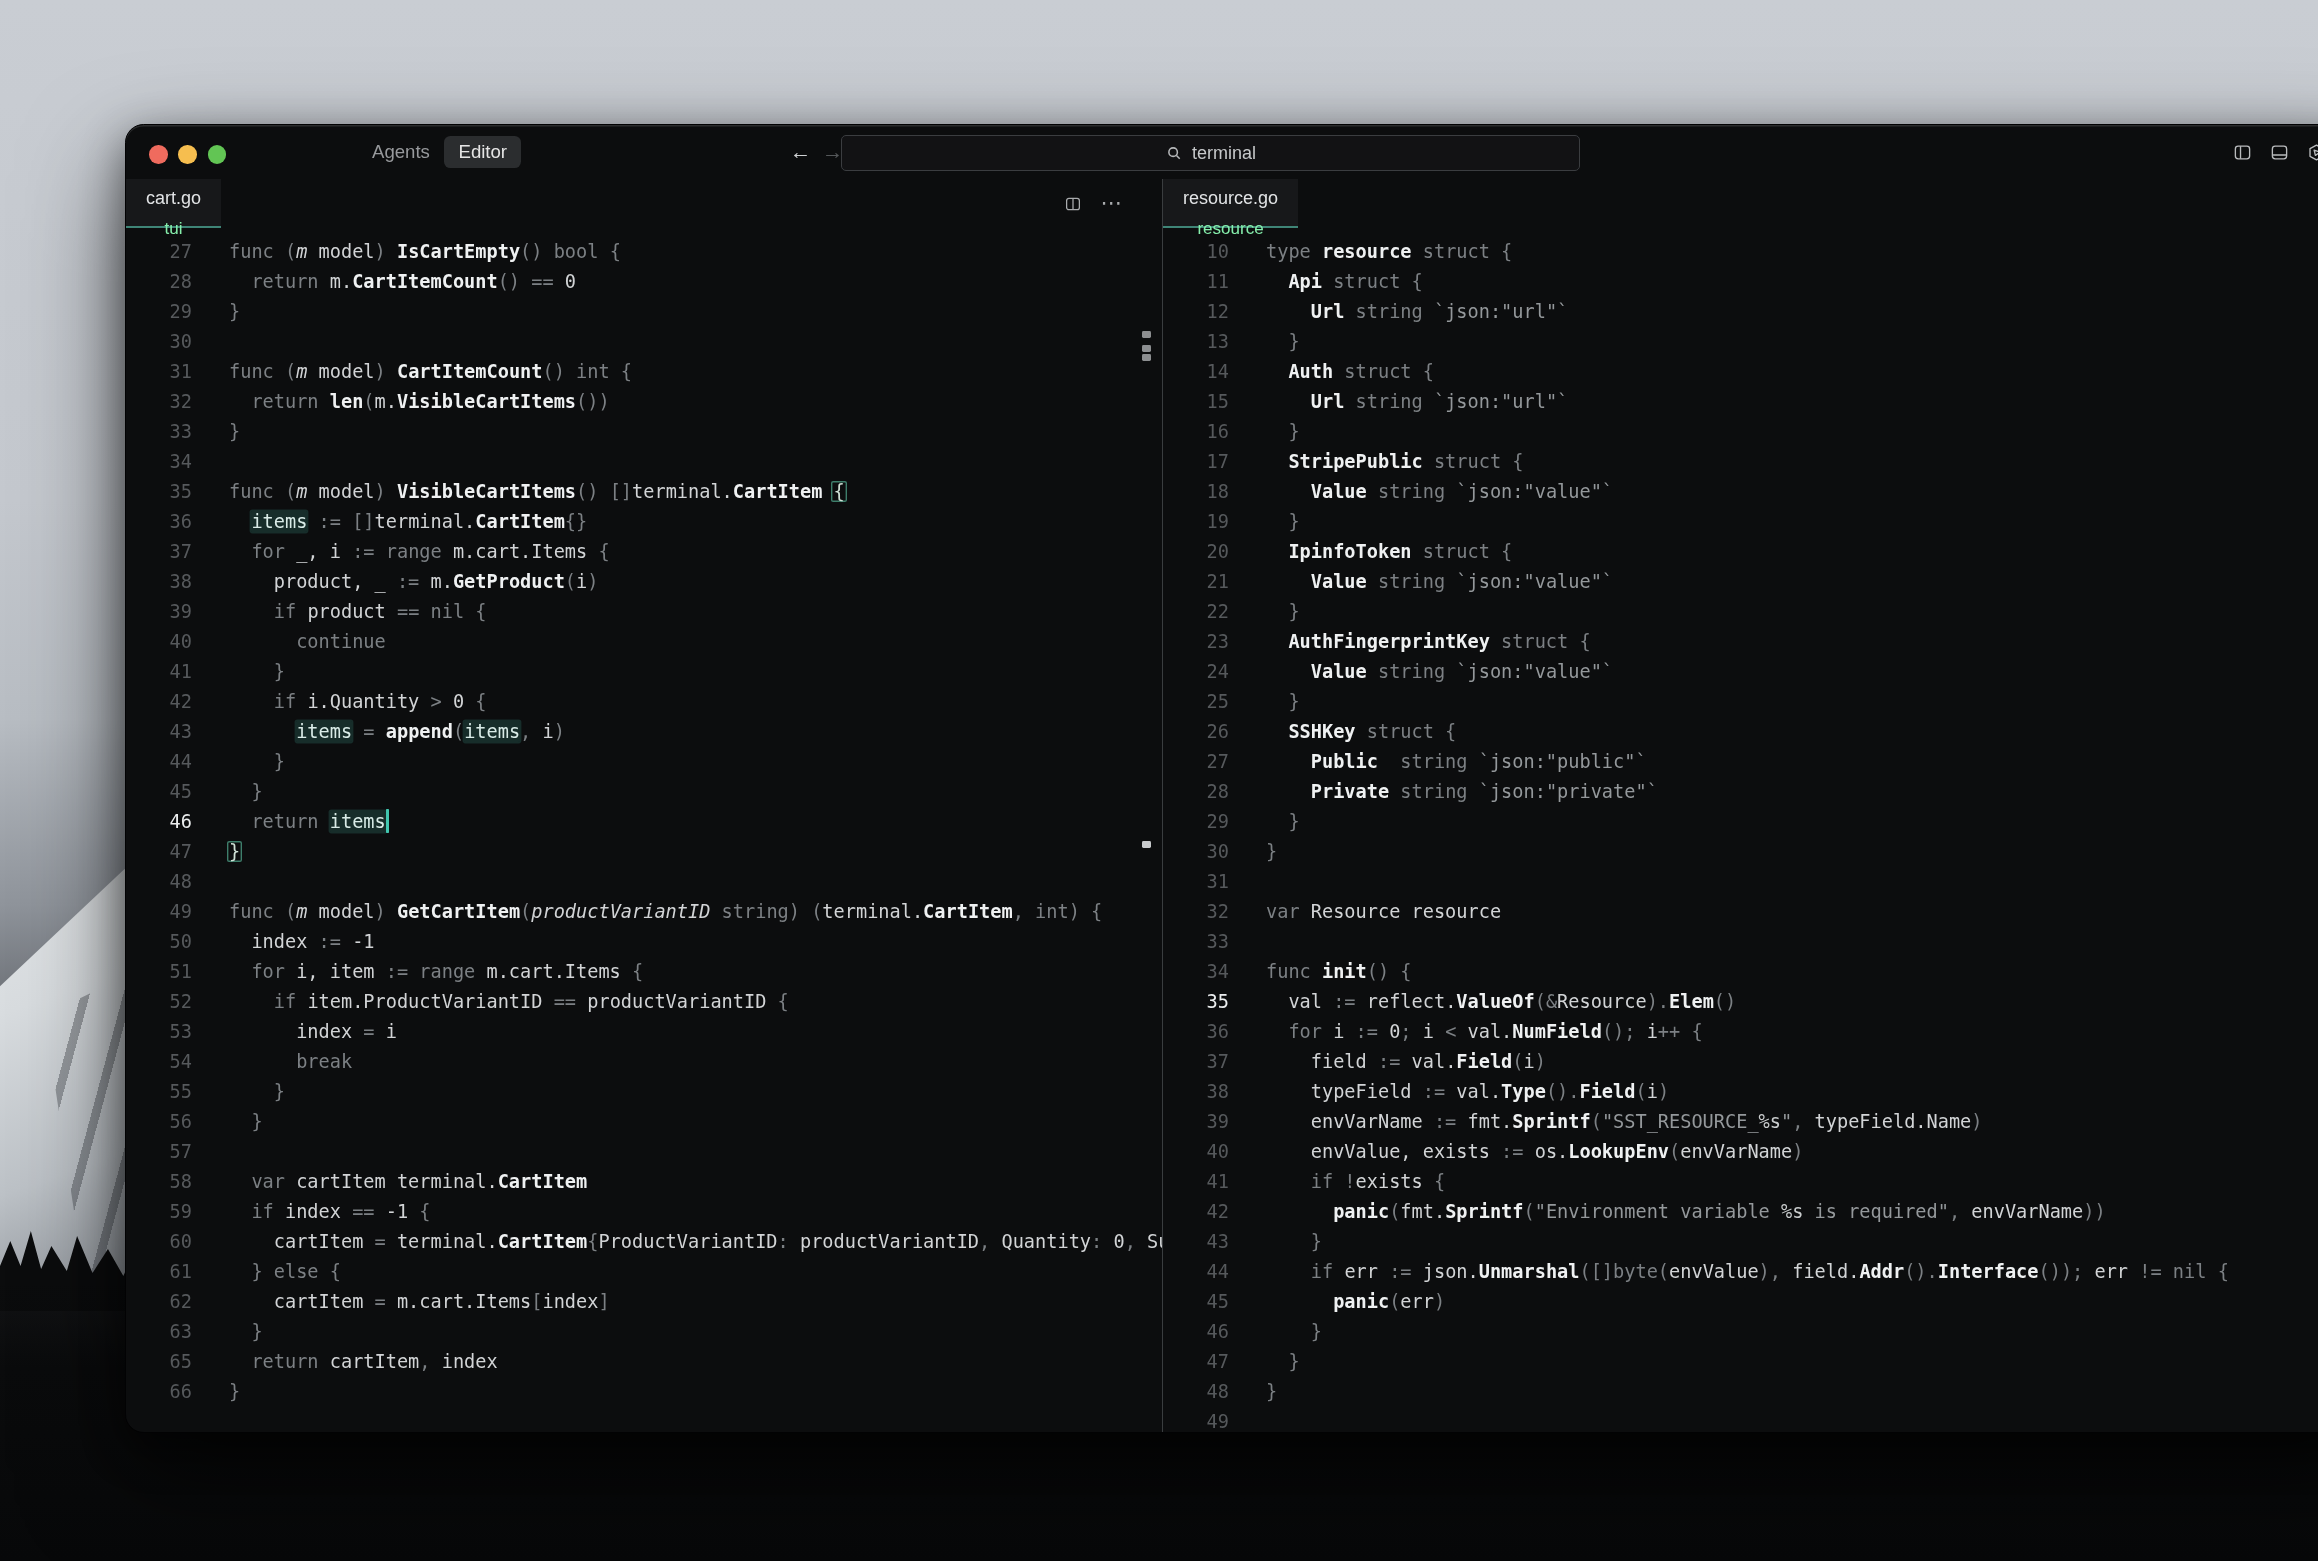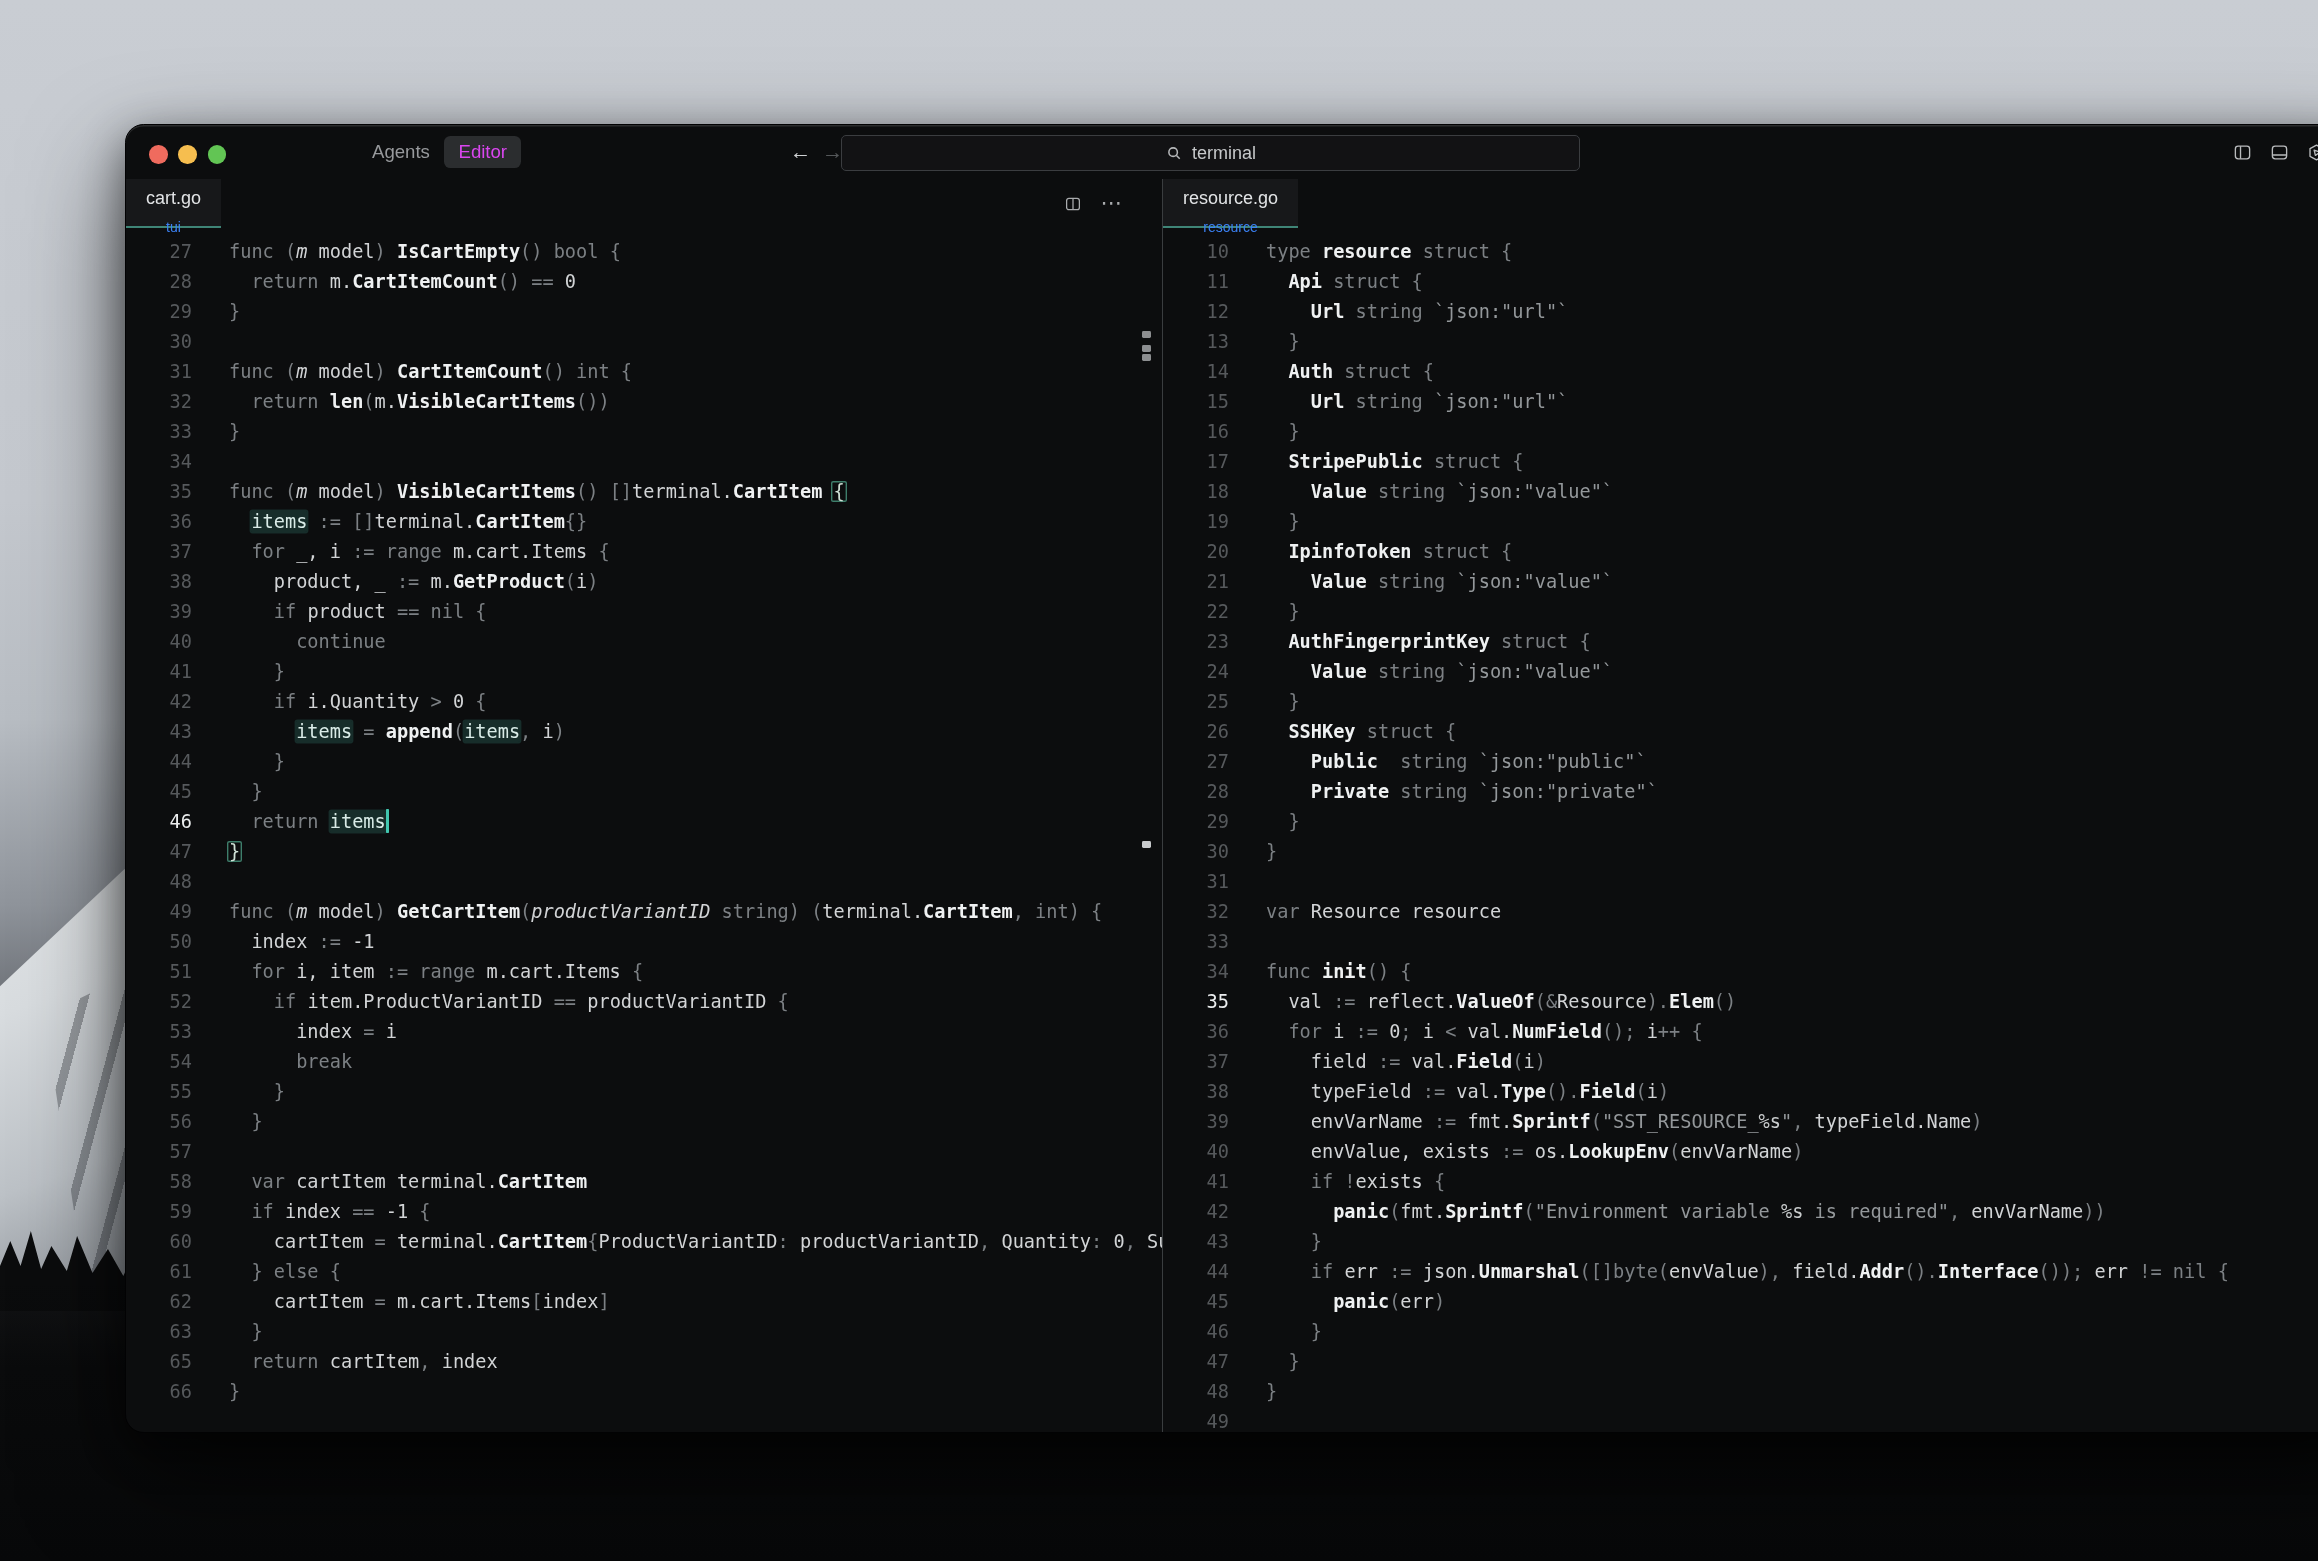--- a/index.html
+++ b/index.html
@@ -35,40 +35,40 @@
         box-shadow: inset 0 1.4px 0 rgba(255,255,255,.13),
                     0 43px 100px rgba(0,0,0,.60), 0 14.3px 43px rgba(0,0,0,.45);
         overflow:hidden; }
 
   
   .titlebar { position:absolute; left:0; right:0; top:0; height:54px; }
   .lights { position:absolute; left:23px; top:20px; display:flex; gap:10.7px; }
   .light { width:18.6px; height:18.6px; border-radius:50%; }
   .nav-group { position:absolute; left:246px; top:0; height:54px; display:flex; align-items:center; gap:14.3px; }
   .nav-plain { color:#97999c; font-size:18.6px; }
-  .nav-pill  { color:#d946ef; font-size:18.6px; background:#2b2d2f; border-radius:6.4px; padding:5px 14.3px; }
+  .nav-pill  { color:#e5e5e5; font-size:18.6px; background:#2b2d2f; border-radius:6.4px; padding:5px 14.3px; }
   .hist { position:absolute; top:0; height:54px; display:flex; align-items:center;
           font-size:21.4px; width:31px; justify-content:center; }
   .hist.back { left:659px; color:#cfd1d3; }
   .hist.fwd  { left:691px; color:#55585a; }
   .searchbar { position:absolute; left:715px; top:10px; width:739px; height:36px;
         border:1.4px solid #3b3d40; border-radius:5px; background:#121214;
         display:flex; align-items:center; justify-content:center; gap:8.6px; }
   .searchbar span { color:#c6c8ca; font-size:18px; }
   .tb-icons { position:absolute; right:18.6px; top:0; height:54px; display:flex; align-items:center; gap:18px; }
   .tb-icons svg { display:block; }
 
   
   .tabbar { position:absolute; top:54px; height:49px; }
   .tabbar.tb-left  { left:0; width:1036px; }
   .tabbar.tb-right { left:1037px; right:0;text-align:right; }
   .tab { position:absolute; left:0; top:0; bottom:0; display:flex; align-items:center;
          gap:9.3px; padding:0 20px; background:#17181a; border-bottom:2.9px solid #3f8577;flex-direction:column; }
   .tab .fname { color:#e2e4e6; font-size:18px; }
-  .tab .fctx  { color:#3b82f6; font-size:14px; }
+  .tab .fctx  { color:#86efac; font-size:17px; }
   .tb-actions { position:absolute; right:40px; top:0; bottom:0; display:flex; align-items:center; gap:18.6px; }
   .dots { color:#a9abad; font-size:21.4px; line-height:1; }
   .tb-actions-r { position:absolute; right:20px; top:0; bottom:0; display:flex; align-items:center; }
 
   
   .divider { position:absolute; left:1036px; top:54px; bottom:0; width:1.4px; background:#3a3d3f; }
 
   
   .code-area { position:absolute; top:103px; bottom:0; overflow:hidden; padding-top:8.6px;
         font-family:"DejaVu Sans Mono", monospace; font-size:18.6px; }

